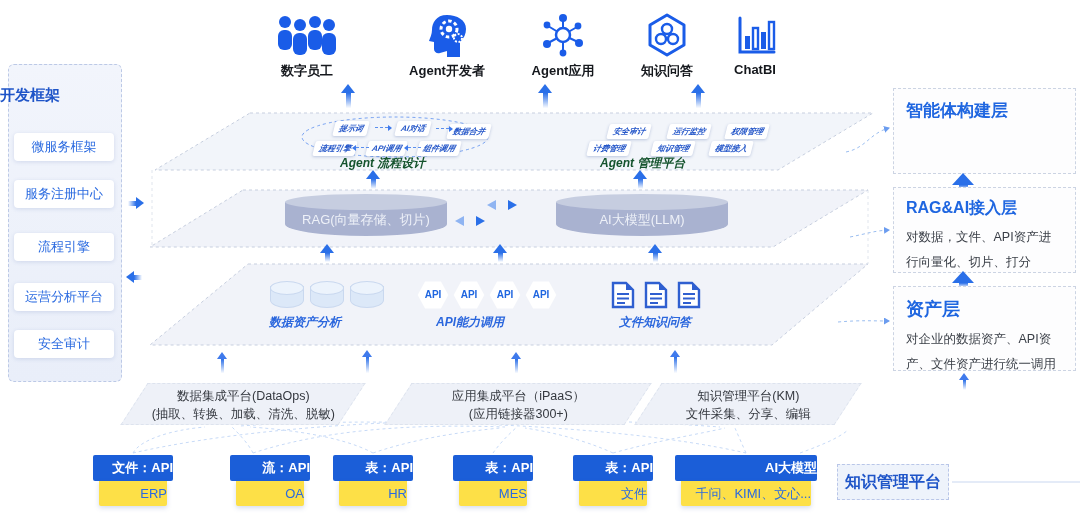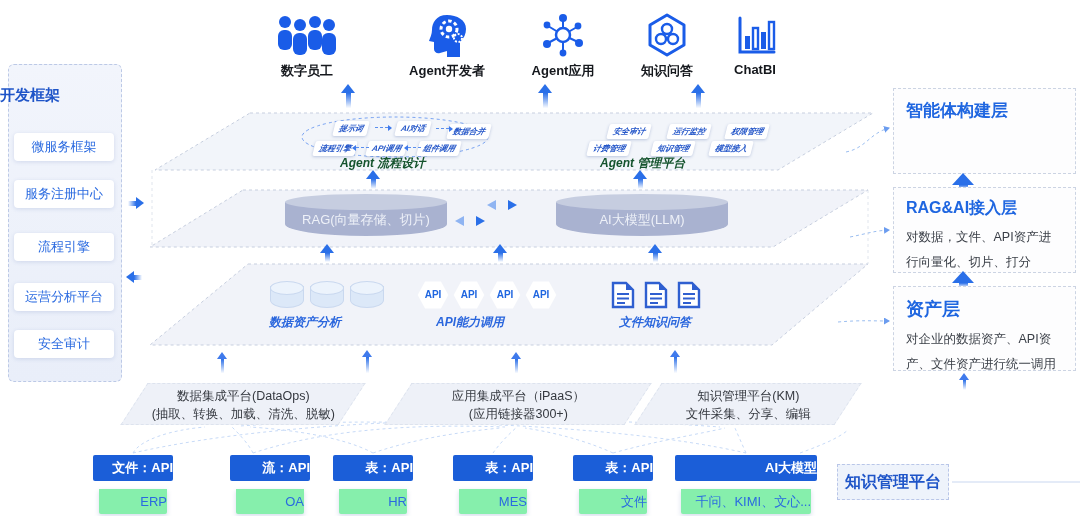--- a/index.html
+++ b/index.html
@@ -70,21 +70,21 @@
   .asset-label { position:absolute; width:130px; text-align:center; font-size:12px; font-weight:bold;
     font-style:italic; color:#2a66dd; }
 
   
   .plat { position:absolute; height:42px; background:#eef1f8; border:1px dashed #dde3ee; transform:skewX(-33deg); }
   .plat-in { transform:skewX(33deg); text-align:center; padding-top:3px; font-size:12.5px; color:#34383f; line-height:18px; white-space:nowrap; }
 
   
   .sys { position:absolute; top:455px; text-align:right; }
   .sys-head { height:26px; background:#1b5ed8; color:#fff; font-size:13px; font-weight:bold; line-height:26px; border-radius:2px; }
-  .sys-body { height:25px; margin:8px 6px; background:#86efac; box-shadow:0 2px 5px rgba(70,100,170,.22);
+  .sys-body { height:25px; margin:0 6px; background:#fde047; box-shadow:0 2px 5px rgba(70,100,170,.22);
     font-size:13px; color:#2a6ae0; line-height:25px; border-radius:0 0 2px 2px; }
   .biz-layer { position:absolute; left:837px; top:464px; width:112px; height:36px; background:#eef3fb;
     border:1px dashed #b9c6e8; text-align:center; line-height:34px; font-size:16px; font-weight:bold; color:#1f55c8; }
 
   
   .panel { position:absolute; left:893px; width:183px; background:#fdfdfe; border:1px dashed #ccd4e3; padding:10px 12px 6px; }
   .panel .t { font-weight:bold; color:#1f66e0; }
   .panel .d { margin-top:6px; font-size:12.5px; color:#3a3f47; line-height:25px; }
 </style>
 </head>

